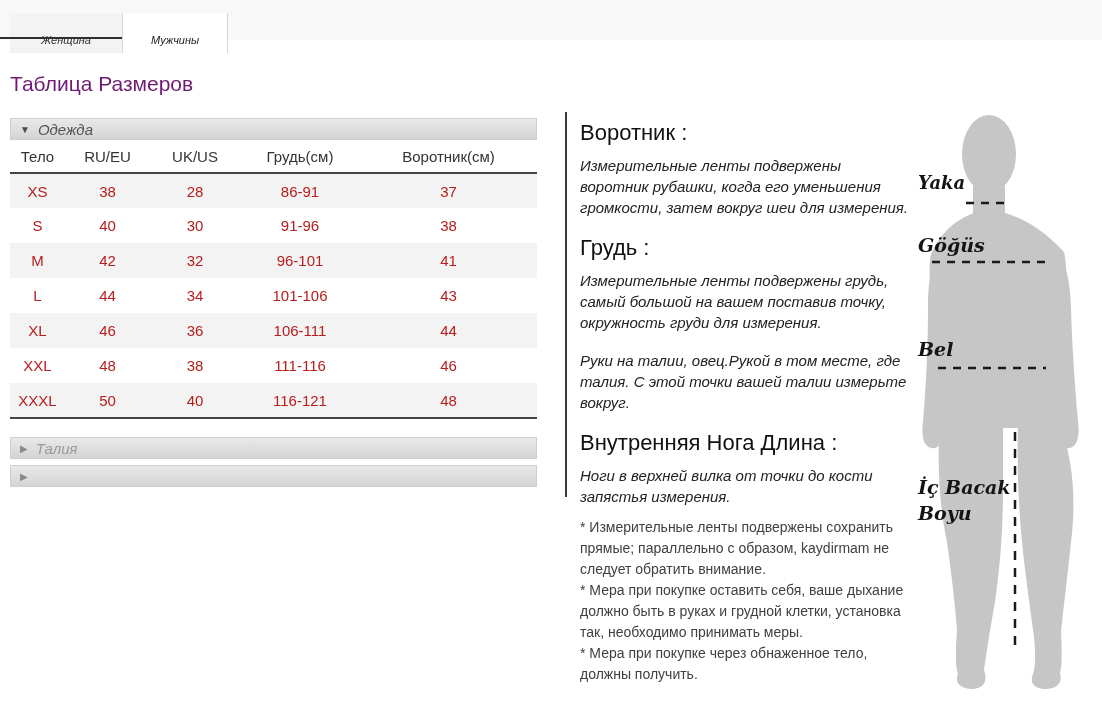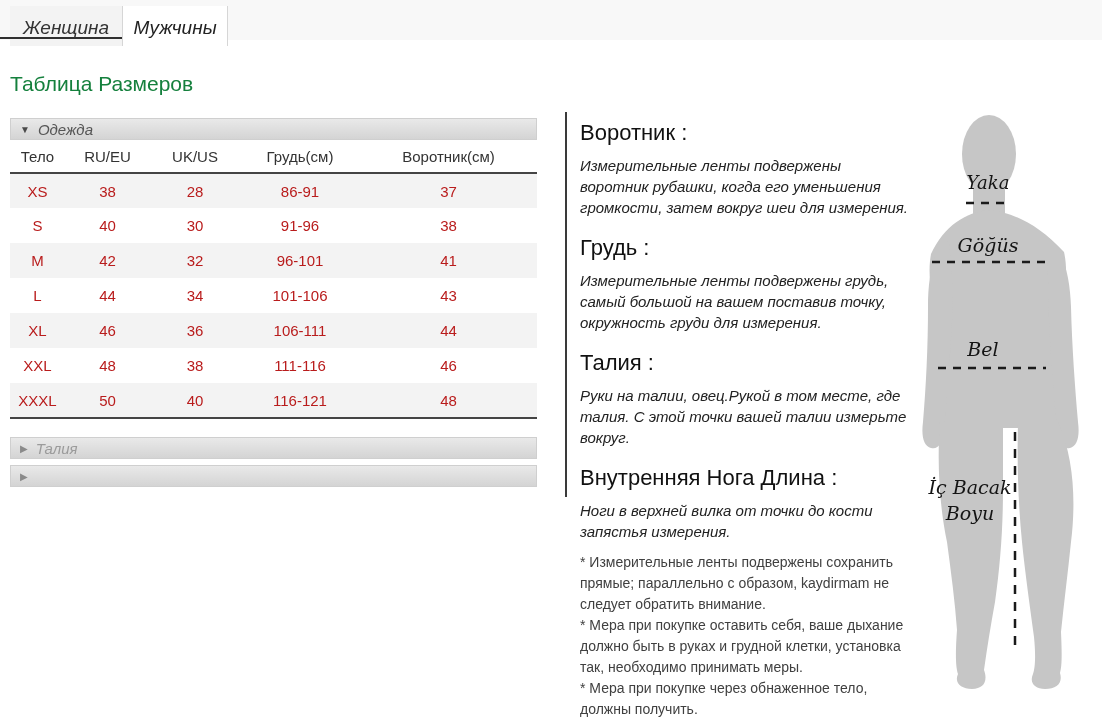--- a/index.html
+++ b/index.html
@@ -2,30 +2,30 @@
 <html><head>
 <meta charset="utf-8">
 <style>
   * { margin:0; padding:0; box-sizing:border-box; }
   html,body { width:1102px; height:725px; background:#ffffff; overflow:hidden;
               font-family:"Liberation Sans", sans-serif; color:#333; }
   .stage { position:relative; width:1102px; height:725px; background:#fff; }
 
   
   .tabbar { position:absolute; left:0; top:0; width:1102px; height:40px; background:#f8f8f8; }
-  .tab { position:absolute; top:6px; height:40px; display:flex; align-items:flex-end;
-         justify-content:center; padding-bottom:7px; font-size:19px; font-style:italic;
+  .tab { position:absolute; top:13px; height:40px; display:flex; align-items:flex-end;
+         justify-content:center; padding-bottom:7px; font-size:11px; font-style:italic;
          color:#333; cursor:pointer; }
   .tab-women { left:10px; width:112px; background:#f3f3f3; }
   .tab-men   { left:122px; width:106px; background:#ffffff; border-left:1px solid #d6d6d6;
                border-right:1px solid #d6d6d6; color:#222; }
   .tab-underline { position:absolute; left:0; bottom:1px; width:122px; height:2px; background:#2f2f2f; }
 
   
-  .page-title { position:absolute; left:10px; top:72px; font-size:21px; color:#15803d; }
+  .page-title { position:absolute; left:10px; top:72px; font-size:21px; color:#701a75; }
 
   
   .left-col { position:absolute; left:10px; top:112px; width:527px; }
   .acc-header { height:22px; display:flex; align-items:center; gap:8px; padding-left:9px;
                 background:linear-gradient(#e9e9e9,#d4d4d4); border:1px solid #cfcfcf;
                 font-size:15px; font-style:italic; cursor:pointer; }
   .acc-header.expanded { margin-top:6px; color:#555; }
   .acc-header .arr { font-size:10px; font-style:normal; color:#4a4a4a; }
   .acc-header.collapsed { color:#9b9b9b; }
   .acc-header.collapsed .arr { color:#8a8a8a; }
@@ -46,22 +46,22 @@
   
   .right-col { position:absolute; left:580px; top:120px; width:332px; }
   .sec-h { font-size:22px; line-height:26px; font-weight:normal; color:#111; margin:0 0 9px 0; }
   .sec-p { font-size:15px; line-height:21px; font-style:italic; color:#222; margin:0 0 17px 0; }
   .sec-p.tight { margin-bottom:10px; }
   .footnotes { font-size:14px; line-height:21px; color:#404040; margin-top:8px; }
 
   
   .figure { position:absolute; left:918px; top:112px; width:172px; height:600px; }
   .figure svg { position:absolute; left:0; top:0; }
-  .fig-label { position:absolute; text-align:center; font-family:"DejaVu Serif", serif;
-               font-style:italic; font-weight:normal; color:#141414; }
+  .fig-label { position:absolute; text-align:left; font-family:"DejaVu Serif", serif;
+               font-style:italic; font-weight:bold; color:#141414; }
   .lbl-neck  { left:0; top:60px;  width:140px; font-size:18px; }
   .lbl-chest { left:0; top:122px; width:140px; font-size:19px; }
   .lbl-waist { left:0; top:226px; width:130px; font-size:19px; }
   .lbl-inseam{ left:0; top:362px; width:104px; font-size:19px; line-height:26px; }
 </style>
 </head>
 <body>
 
 <div class="stage">
 
@@ -155,21 +155,20 @@
 
   <div class="vdivider"></div>
 
   <div class="right-col">
     <h2 class="sec-h">Воротник :</h2>
     <p class="sec-p">Измерительные ленты подвержены воротник рубашки, когда его уменьшения громкости, затем вокруг шеи для измерения.</p>
 
     <h2 class="sec-h">Грудь :</h2>
     <p class="sec-p">Измерительные ленты подвержены грудь, самый большой на вашем поставив точку, окружность груди для измерения.</p>
 
-    <h2 class="sec-h">Талия :</h2>
     <p class="sec-p">Руки на талии, овец.Рукой в том месте, где талия. С этой точки вашей талии измерьте вокруг.</p>
 
     <h2 class="sec-h">Внутренняя Нога Длина :</h2>
     <p class="sec-p tight">Ноги в верхней вилка от точки до кости запястья измерения.</p>
 
     <div class="footnotes">
       <div>* Измерительные ленты подвержены сохранить прямые; параллельно с образом, kaydirmam не следует обратить внимание.</div>
       <div>* Мера при покупке оставить себя, ваше дыхание должно быть в руках и грудной клетки, установка так, необходимо принимать меры.</div>
       <div>* Мера при покупке через обнаженное тело, должны получить.</div>
     </div>

